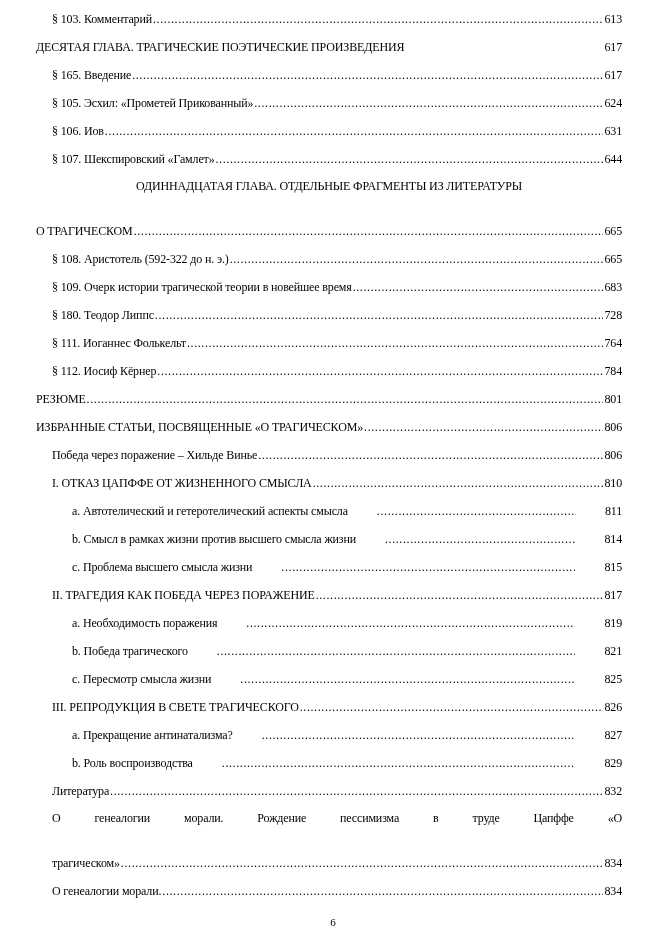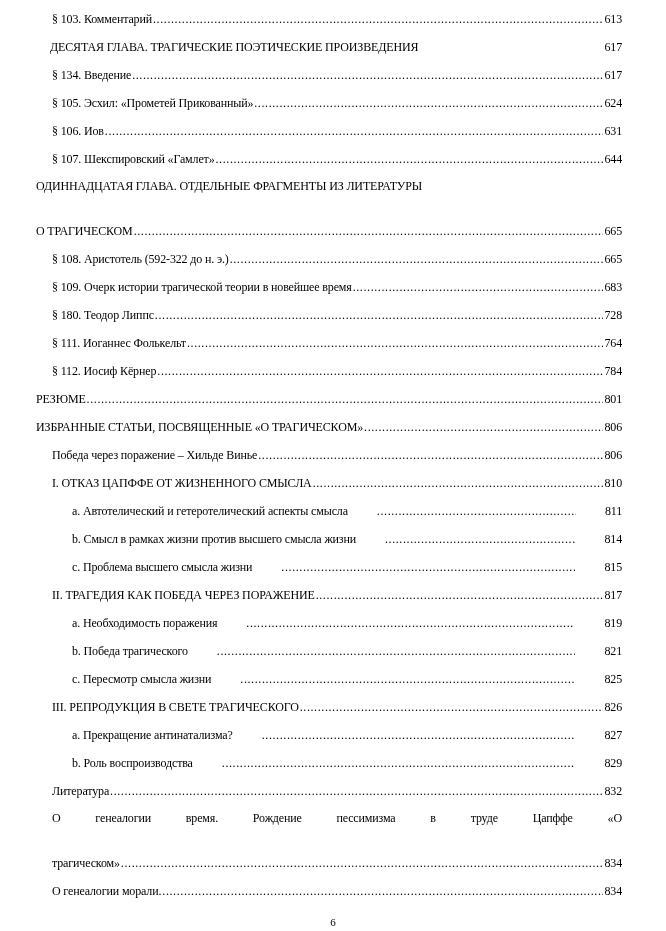--- a/index.html
+++ b/index.html
@@ -51,27 +51,28 @@
     }
     .entry .page {
       flex: 0 0 auto;
       text-align: left;
     }
     .lvl-0 { padding-left: 0; }
     .lvl-1 { padding-left: 16px; }
     .lvl-2 { padding-left: 36px; gap: 28px; }
 
     
-    .entry.chapter-nodots .title { flex: 1 1 auto; margin-left: 14px; }
+    .entry.chapter-nodots .title { flex: 1 1 auto; }
     .entry.chapter-nodots .page { margin-left: 4px; }
 
     
     .entry.multi .first-line {
       display: block;
       white-space: nowrap;
+      text-align: center;
     }
     .entry.multi .first-line.justify {
       text-align: justify;
       text-align-last: justify;
       white-space: normal;
     }
     .entry.multi .second-line {
       display: flex;
       align-items: baseline;
       white-space: nowrap;
@@ -101,21 +102,21 @@
     <span class="leader"></span>
     <span class="page">613</span>
   </div>
 
   <div class="entry single chapter-nodots lvl-0">
     <span class="title">ДЕСЯТАЯ ГЛАВА. ТРАГИЧЕСКИЕ ПОЭТИЧЕСКИЕ ПРОИЗВЕДЕНИЯ</span>
     <span class="page">617</span>
   </div>
 
   <div class="entry single lvl-1">
-    <span class="title">§ 134. Введение</span>
+    <span class="title">§ 165. Введение</span>
     <span class="leader"></span>
     <span class="page">617</span>
   </div>
 
   <div class="entry single lvl-1">
     <span class="title">§ 105. Эсхил: «Прометей Прикованный»</span>
     <span class="leader"></span>
     <span class="page">624</span>
   </div>
 
@@ -255,21 +256,21 @@
   </div>
 
 
   <div class="entry single lvl-1">
     <span class="title">Литература</span>
     <span class="leader"></span>
     <span class="page">832</span>
   </div>
 
   <div class="entry multi lvl-1">
-    <span class="first-line justify">О генеалогии время.  Рождение пессимизма в труде Цапффе «О</span>
+    <span class="first-line justify">О генеалогии морали.  Рождение пессимизма в труде Цапффе «О</span>
     <div class="second-line">
       <span class="title">трагическом»</span>
       <span class="leader"></span>
       <span class="page">834</span>
     </div>
   </div>
 
   <div class="entry single lvl-1">
     <span class="title">О генеалогии морали.</span>
     <span class="leader"></span>

